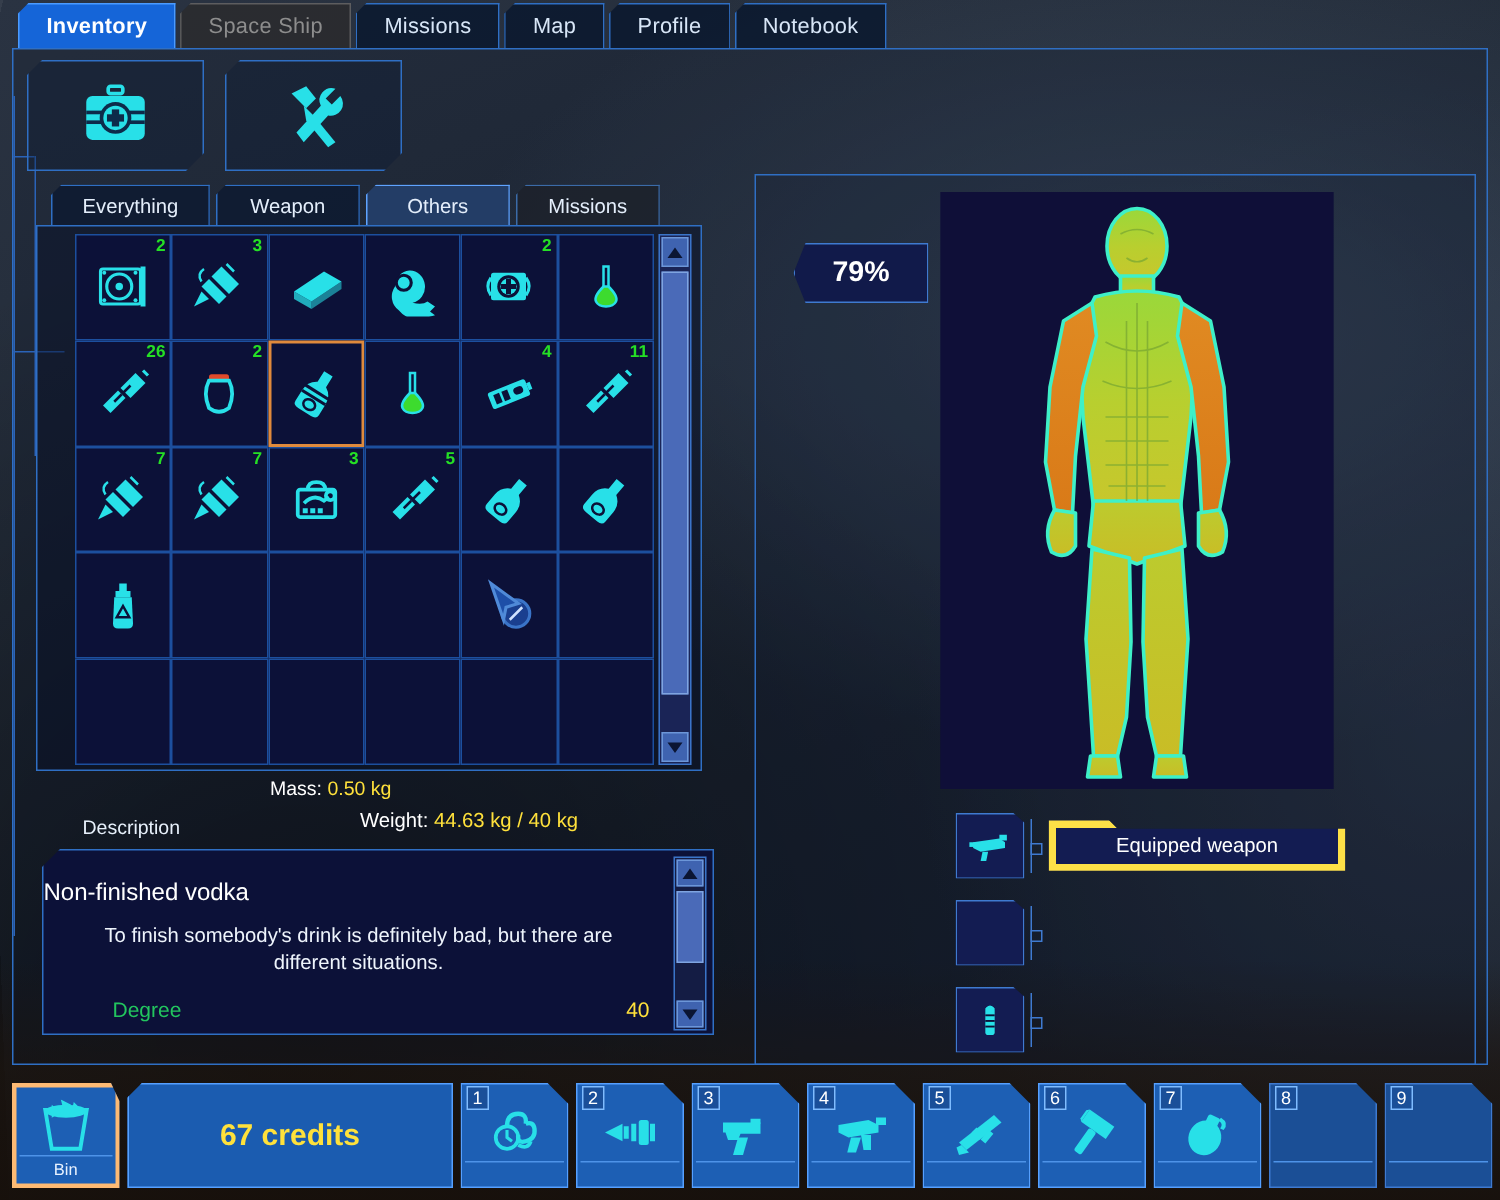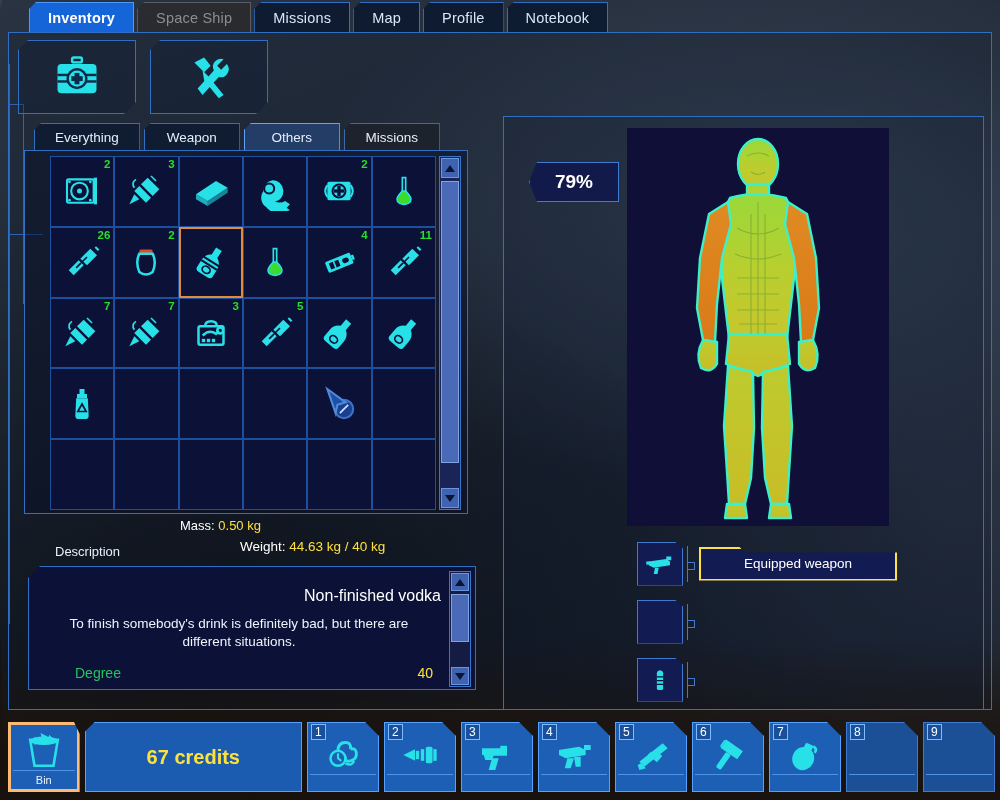--- a/index.html
+++ b/index.html
@@ -26,21 +26,21 @@
       radial-gradient(circle at 20% 85%, rgba(0,0,0,.5), rgba(0,0,0,0) 50%);
   }
   #bgdark {
     position:absolute; left:0; right:0; bottom:0; height:160px;
     background: linear-gradient(180deg, rgba(18,12,8,0) 0%, rgba(30,20,12,.65) 45%, rgba(24,16,10,.9) 100%);
   }
 
   
   #tabbar {
     position: absolute; left: 0; top: 0; width: 1000px; height: 32px;
-    display: flex; align-items: flex-end; gap: 3px; padding-left: 29px;
+    display: flex; align-items: flex-end; gap: 3px; padding-left: 12px;
     z-index: 40;
   }
   .tab {
     height: 30px; padding: 0 18px;
     display: flex; align-items: center; justify-content: center;
     font-size: 14.5px; letter-spacing: .2px;
     color: #d8e6f7;
     background: rgba(10,24,46,.86);
     border: 1px solid #2f6fc4;
     border-bottom: none;
@@ -120,21 +120,21 @@
   #weightrow { position:absolute; left:240px; top:539px; font-size:13.5px; color:#ffffff; z-index:22; }
   .yv { color:#ffe13b; }
 
   
   #desclabel { position:absolute; left:55px; top:544px; font-size:13px; color:#e7f0fb; z-index:23; }
   #descpanel {
     position:absolute; left:28px; top:566px; width:448px; height:124px;
     background:#0c1138; border:1px solid #2f6fc4; z-index:22;
     clip-path: polygon(12px 0, 100% 0, 100% 100%, 0 100%, 0 12px);
   }
-  #desctitle { position:absolute; left:0; right:34px; top:20px; text-align:right; font-size:16px; color:#ffffff; }
+  #desctitle { position:absolute; left:0; right:34px; top:20px; text-align:left; font-size:16px; color:#ffffff; }
   #desctext { position:absolute; left:16px; right:42px; top:48px; text-align:center; font-size:13.5px; color:#eef4fc; line-height:1.32; }
   #descstatk { position:absolute; left:14px; bottom:8px; font-size:14px; color:#22c55e;margin-left:32px; }
   #descstatv { position:absolute; right:42px; bottom:8px; font-size:14px; color:#ffe13b; }
   #descsb { position:absolute; right:4px; top:4px; width:22px; height:116px; background:#141c44; border:1px solid #3a74c8; }
   #descsb .arw { position:absolute; left:1px; width:18px; height:18px; background:#3f63b0; border:1px solid #6c96d8;
                  display:flex; align-items:center; justify-content:center; cursor:pointer;}
   #descsb .arw.up{top:1px;} #descsb .arw.dn{bottom:1px;}
   #descsb .thumb{ position:absolute; left:1px; top:22px; width:18px; height:48px; background:#4a6ab8; border:1px solid #7fa4e0; cursor:pointer;}
 
   
@@ -158,21 +158,21 @@
   .eqicon {
     width:46px; height:44px; border:1px solid #3f7ad0; background:#131c52;
     clip-path: polygon(0 0, 38px 0, 100% 7px, 100% 100%, 0 100%);
     display:flex; align-items:center; justify-content:center; cursor:pointer;
   }
   .eqicon svg { width:30px; height:30px; }
   .eqconn { width:16px; height:44px; position:relative; }
   .eqconn:before { content:""; position:absolute; left:4px; top:4px; width:1px; height:36px; background:#3f7ad0; }
   .eqconn:after { content:""; position:absolute; left:4px; top:20px; width:6px; height:6px; border:1px solid #3f7ad0; }
   .eqlabel {
-    flex:1; height:34px; border:2px solid #fde047; background:#131c52;
+    flex:1; height:34px; border:5px solid #fde047; background:#131c52;
     clip-path: polygon(0 0, 40px 0, 46px 6px, 100% 6px, 100% 100%, 0 100%);
     display:flex; align-items:center; justify-content:center;
     color:#fff; font-size:13.5px; cursor:pointer;
   }
 
   
   #bottom { position:absolute; left:0; bottom:0; width:1000px; height:80px; z-index:30;
             display:flex; align-items:center; gap:5px; padding:0 5px 6px 8px; }
   #bin { width:80px; height:70px; position:relative; background:#1d5fb4; border:3px solid #fdba74;
          clip-path: polygon(0 0, 66px 0, 100% 12px, 100% 100%, 0 100%); cursor:pointer; }

